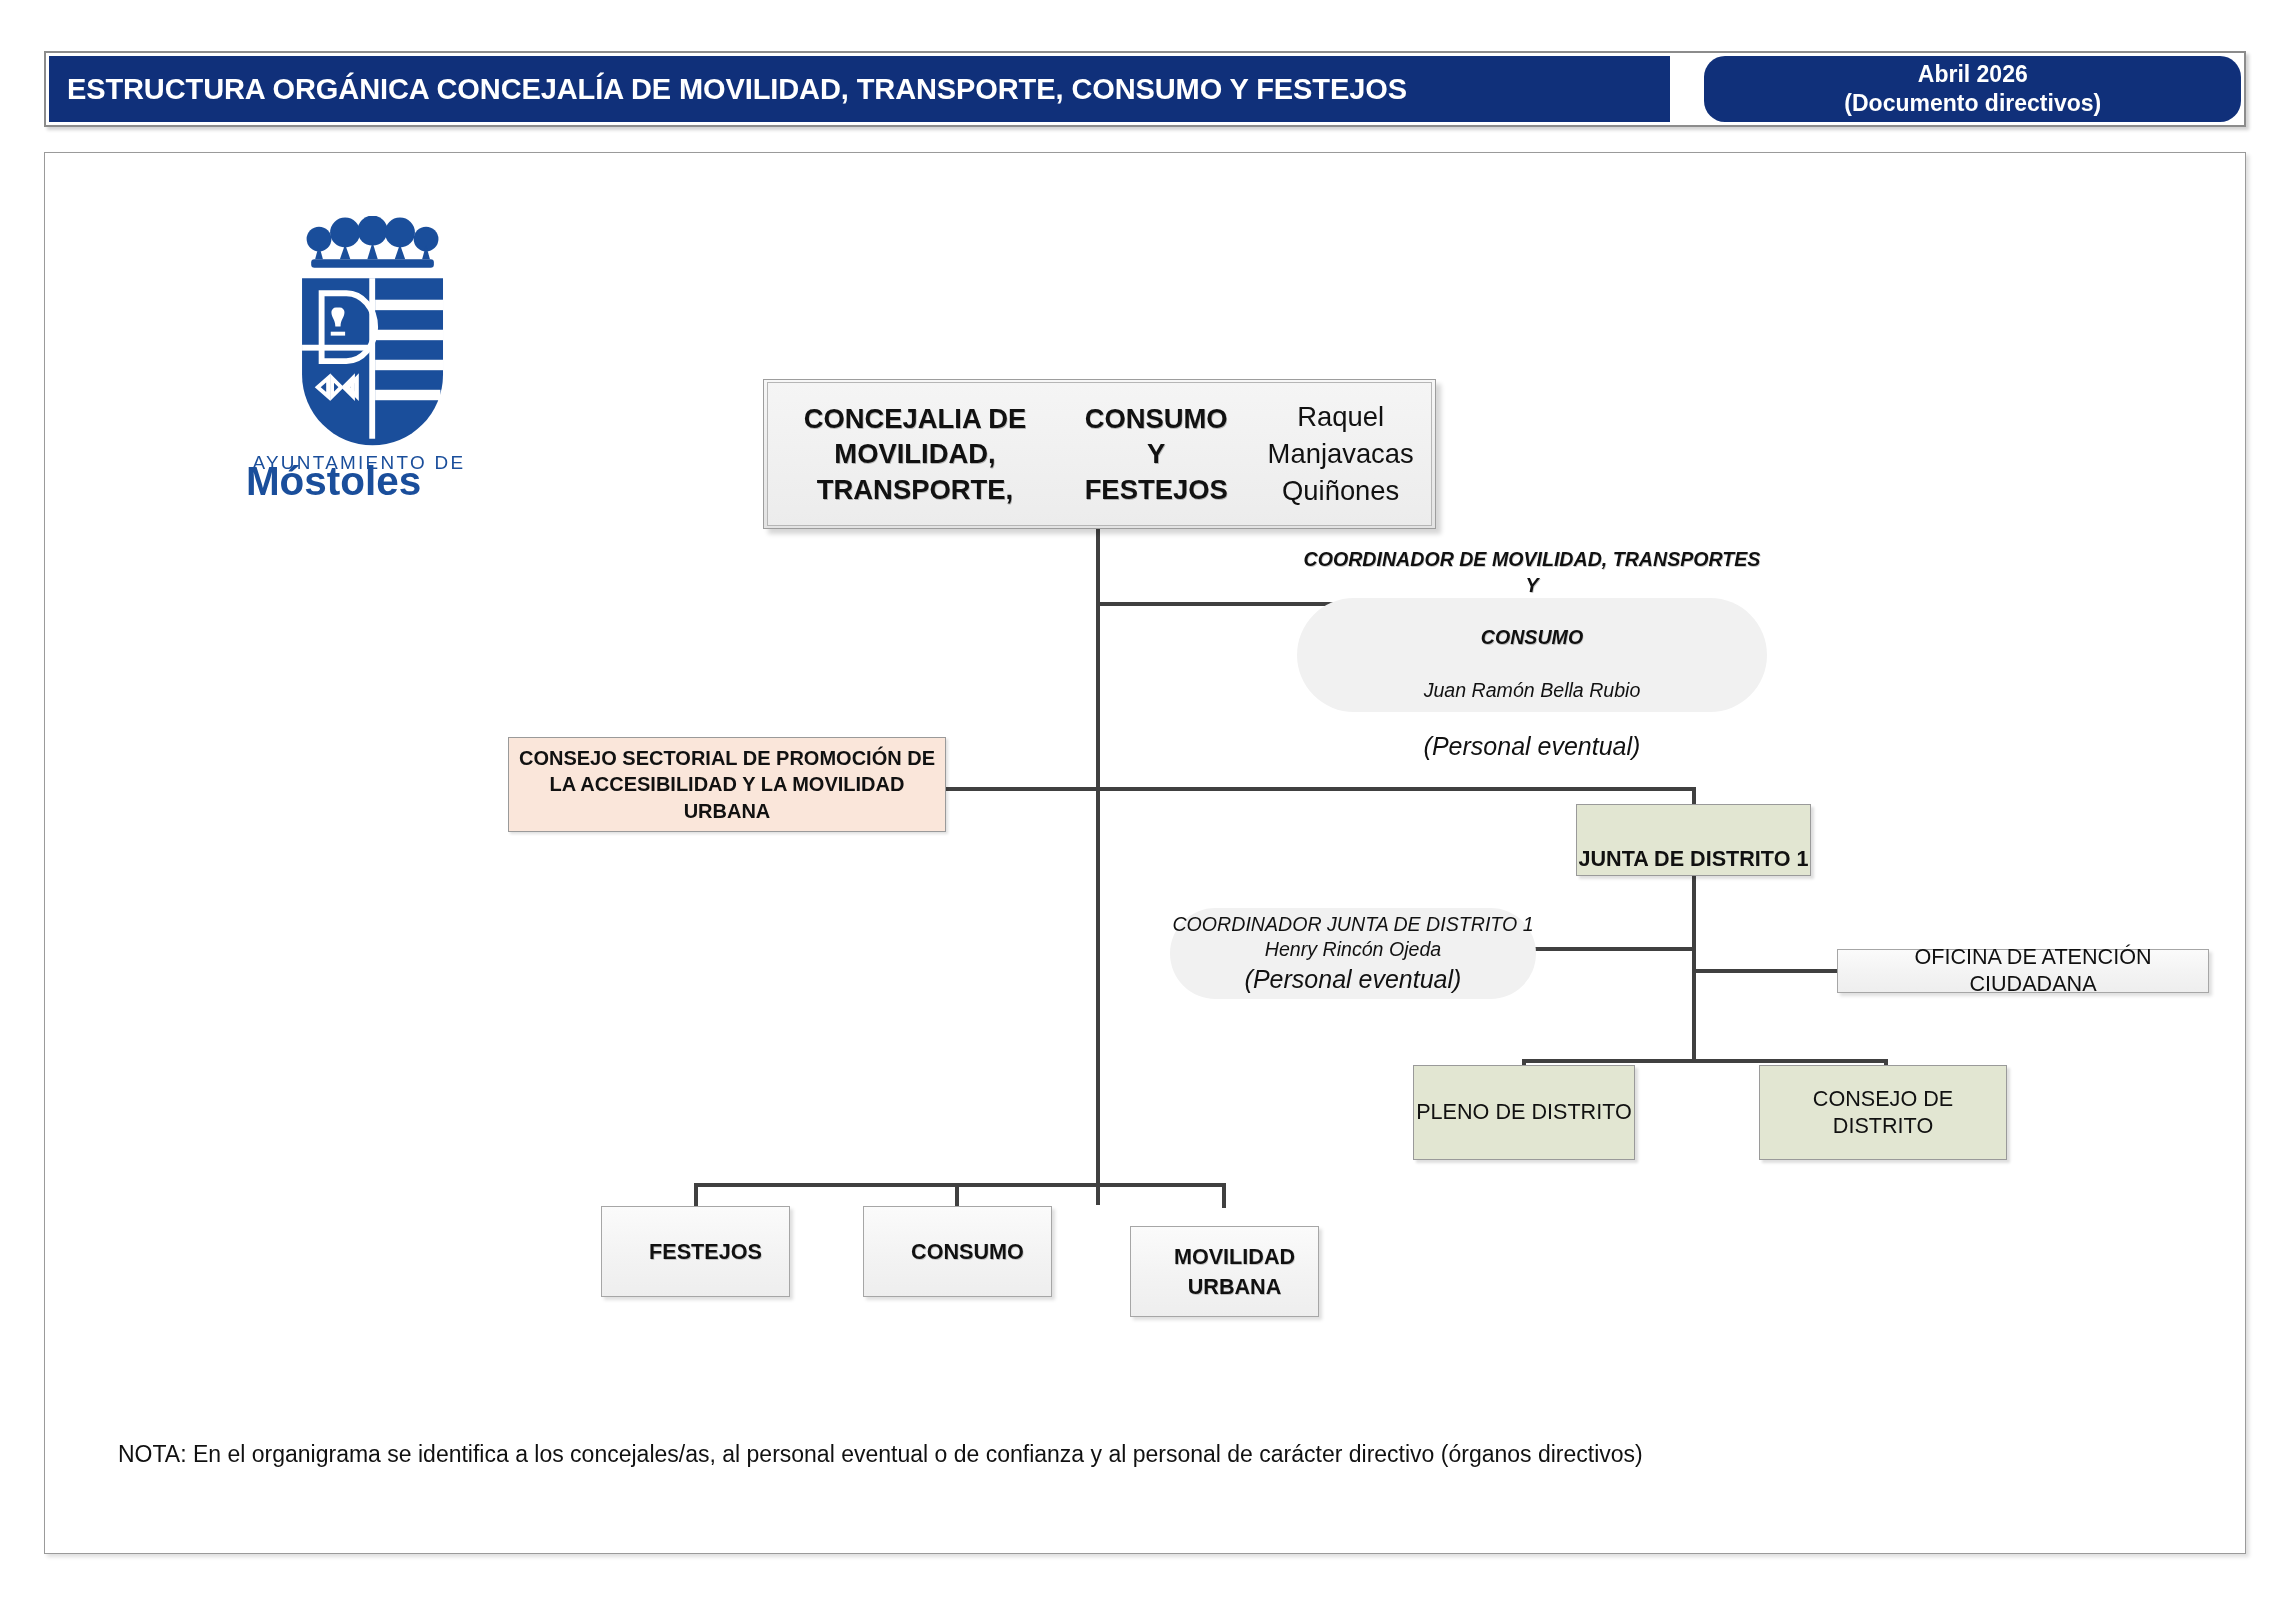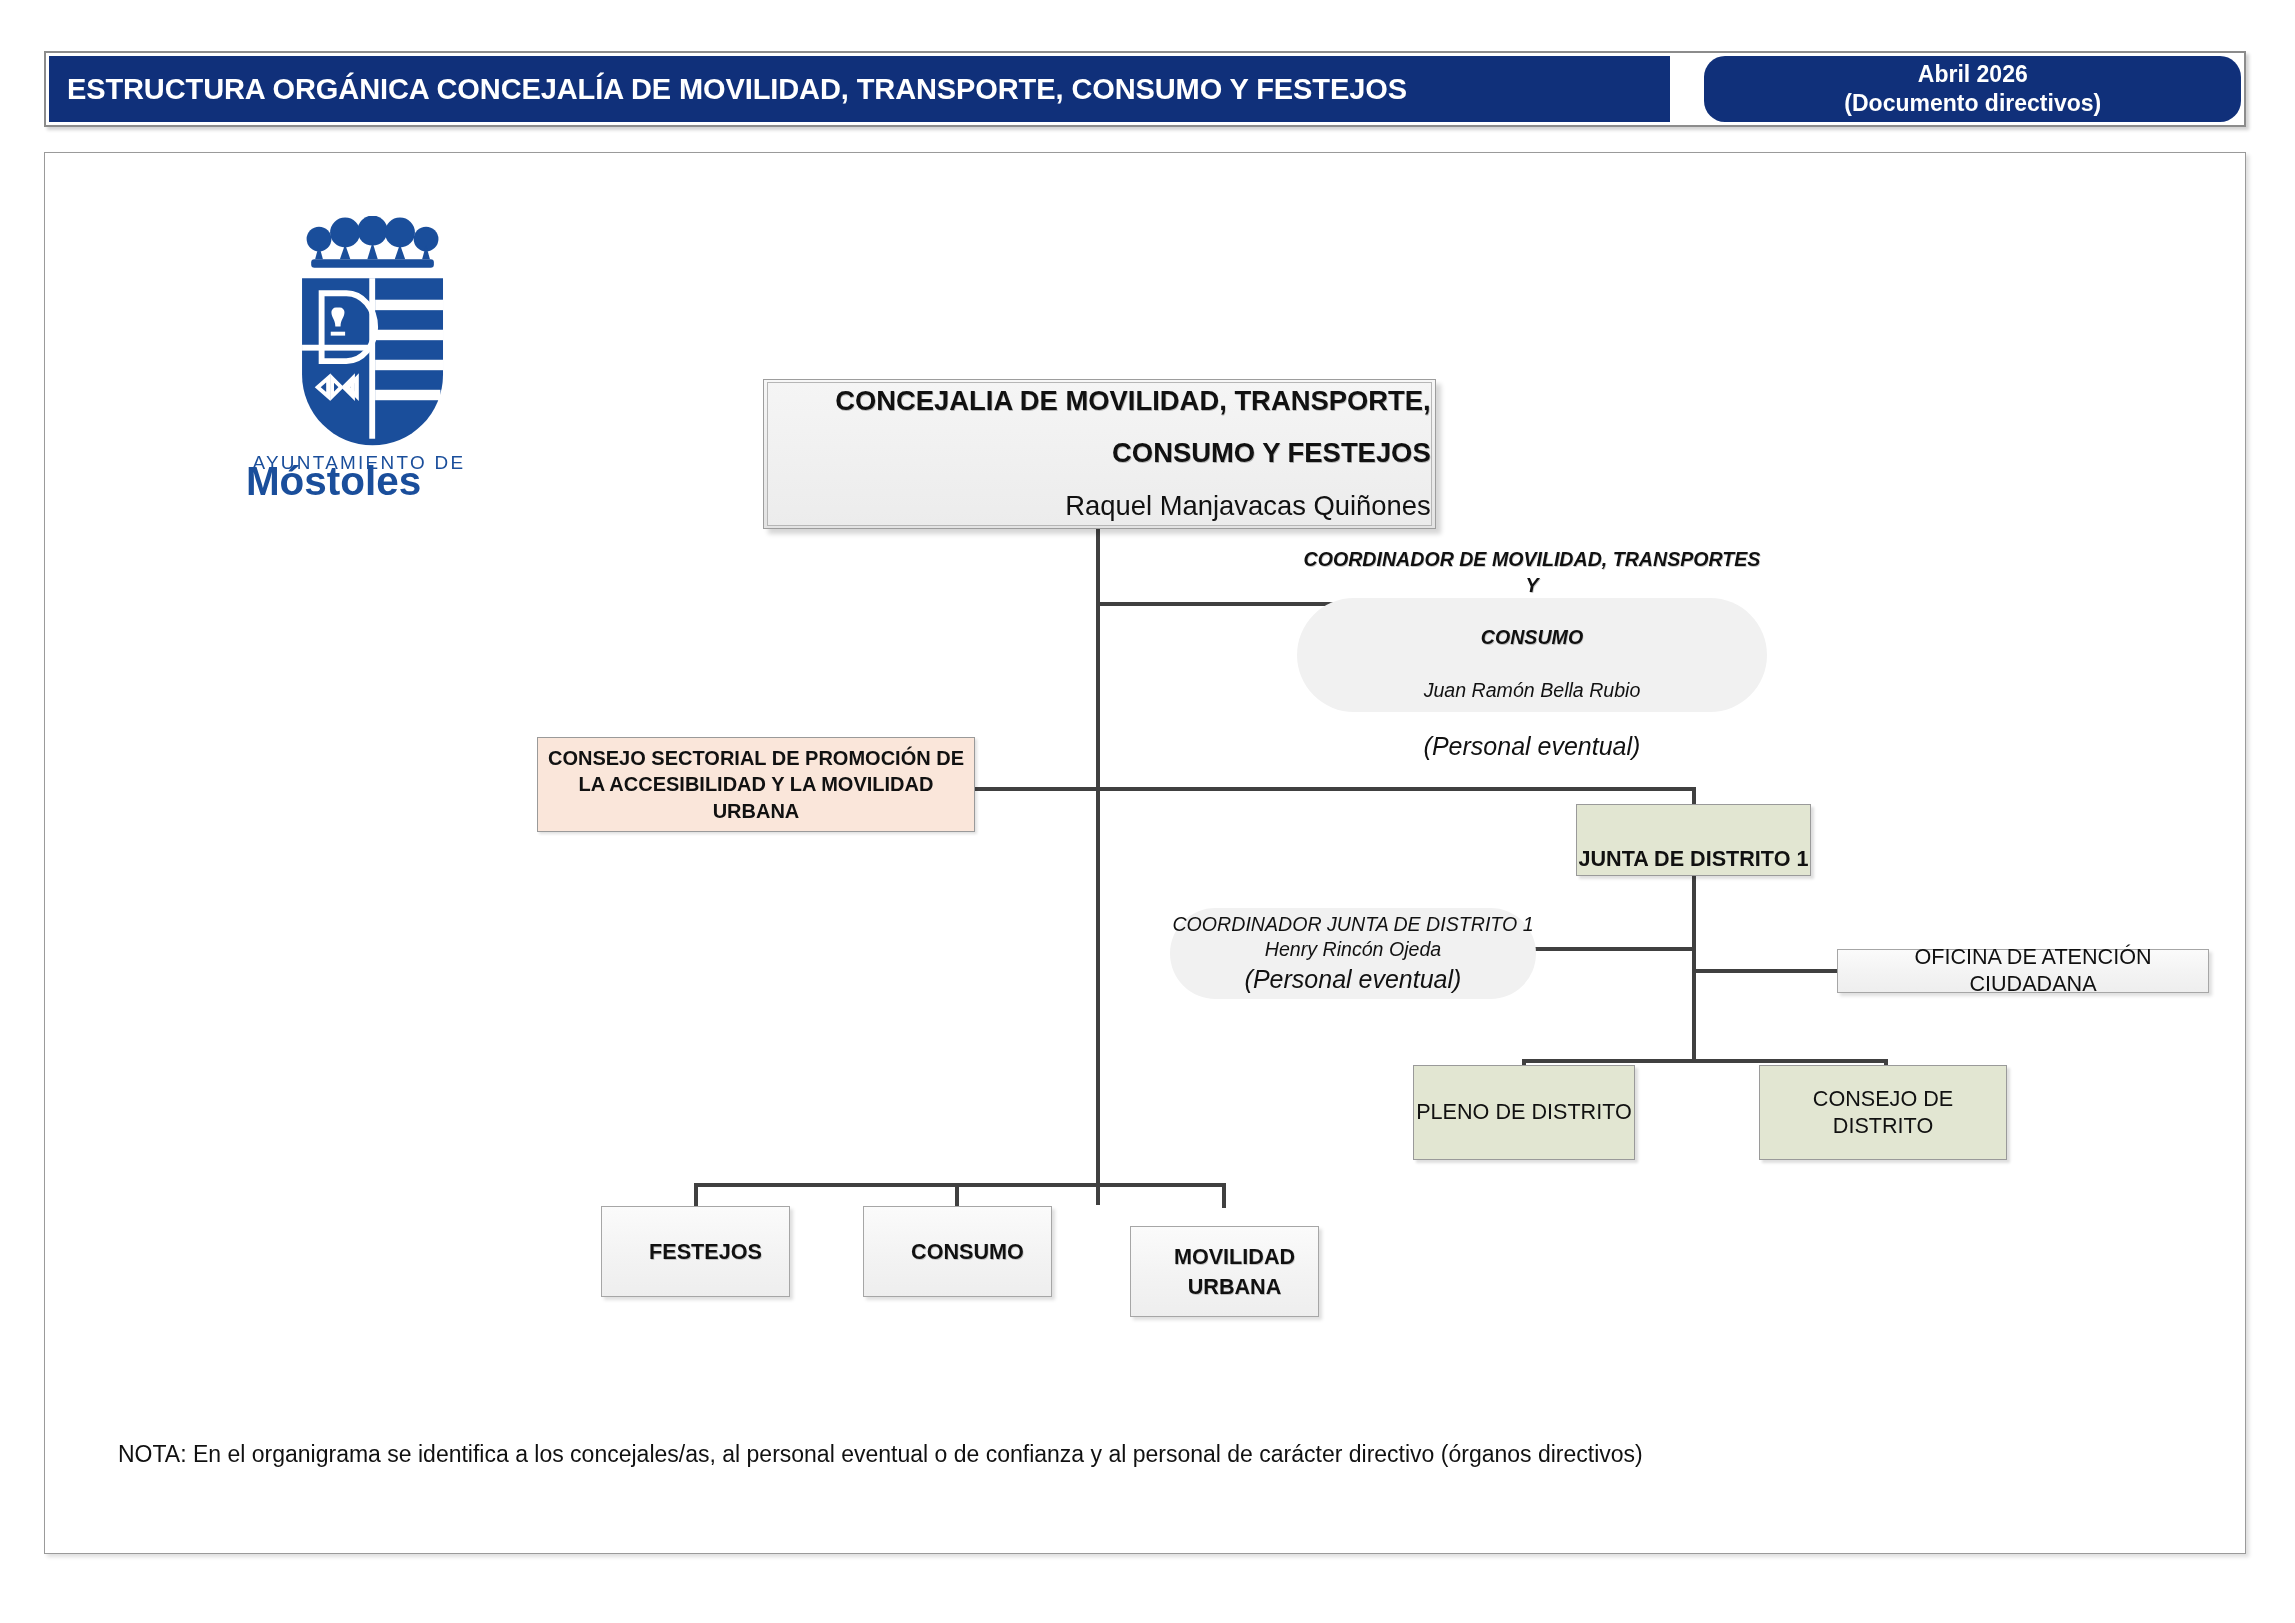--- a/index.html
+++ b/index.html
@@ -63,21 +63,21 @@
   
   #node-concejalia{
     left:763px;top:379px;width:673px;height:150px;
     border:1.3px solid #9d9d9d;
     background:linear-gradient(180deg,#f7f7f7 0%,#ebebeb 55%,#e3e3e3 100%);
     padding:3.3px;
     box-shadow:4.6px 4.6px 4.6px rgba(0,0,0,0.16);
   }
   #node-concejalia .inner{
     width:100%;height:100%;border:0.7px solid #b6b6b6;
-    display:flex;flex-direction:column;align-items:flex-end;justify-content:center;
+    display:flex;flex-direction:row;align-items:center;justify-content:center;
     background:linear-gradient(180deg,#f5f5f5 0%,#ececec 100%);
     gap:16px;
   }
   #node-concejalia .t1{font-weight:bold;font-size:27.4px;line-height:1.3;
       color:#111;text-shadow:0.7px 0.7px 0 rgba(0,0,0,0.25);}
   #node-concejalia .t2{font-size:27.4px;line-height:1.35;color:#111;margin-top:1.3px;}
 
   
   .pill{
     background:#f1f1f1;border-radius:653px;
@@ -87,21 +87,21 @@
   .pill .name{font-size:19.6px;line-height:1.3;color:#111;font-style:italic;}
   .pill .kind{font-size:25px;line-height:1.3;color:#111;font-style:italic;}
   #node-coord-movilidad{left:1297px;top:598px;width:470px;height:114px;gap:27px;}
   #node-coord-movilidad .role{font-weight:bold;font-style:italic;
       text-shadow:0.7px 0.7px 0 rgba(0,0,0,0.22);}
   #node-coord-distrito{left:1170px;top:908px;width:366px;height:91px;}
   #node-coord-distrito .role{font-style:italic;}
 
   
   #node-consejo-sectorial{
-    left:537px;top:737px;width:438px;height:95px;
+    left:508px;top:737px;width:438px;height:95px;
     background:#FAE6DA;border:0.7px solid #9a9a9a;
     box-shadow:2px 2px 2.6px rgba(0,0,0,0.12);
     flex-direction:column;
   }
   #node-consejo-sectorial .lbl{font-weight:bold;font-size:20px;line-height:1.32;color:#111;}
 
   
   .green{background:#E2E6D2;border:0.7px solid #9a9a9a;
          box-shadow:2.6px 2.6px 2.6px rgba(0,0,0,0.13);}
   #node-junta-distrito{left:1576px;top:804px;width:235px;height:72px;}

